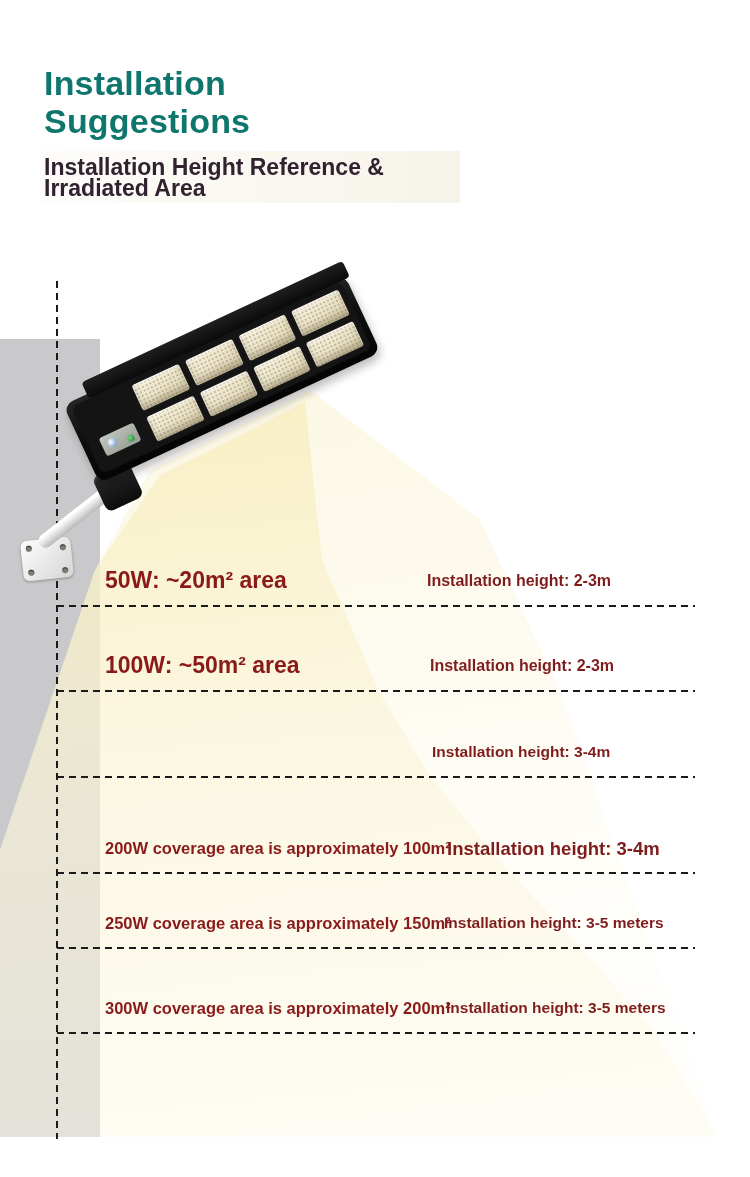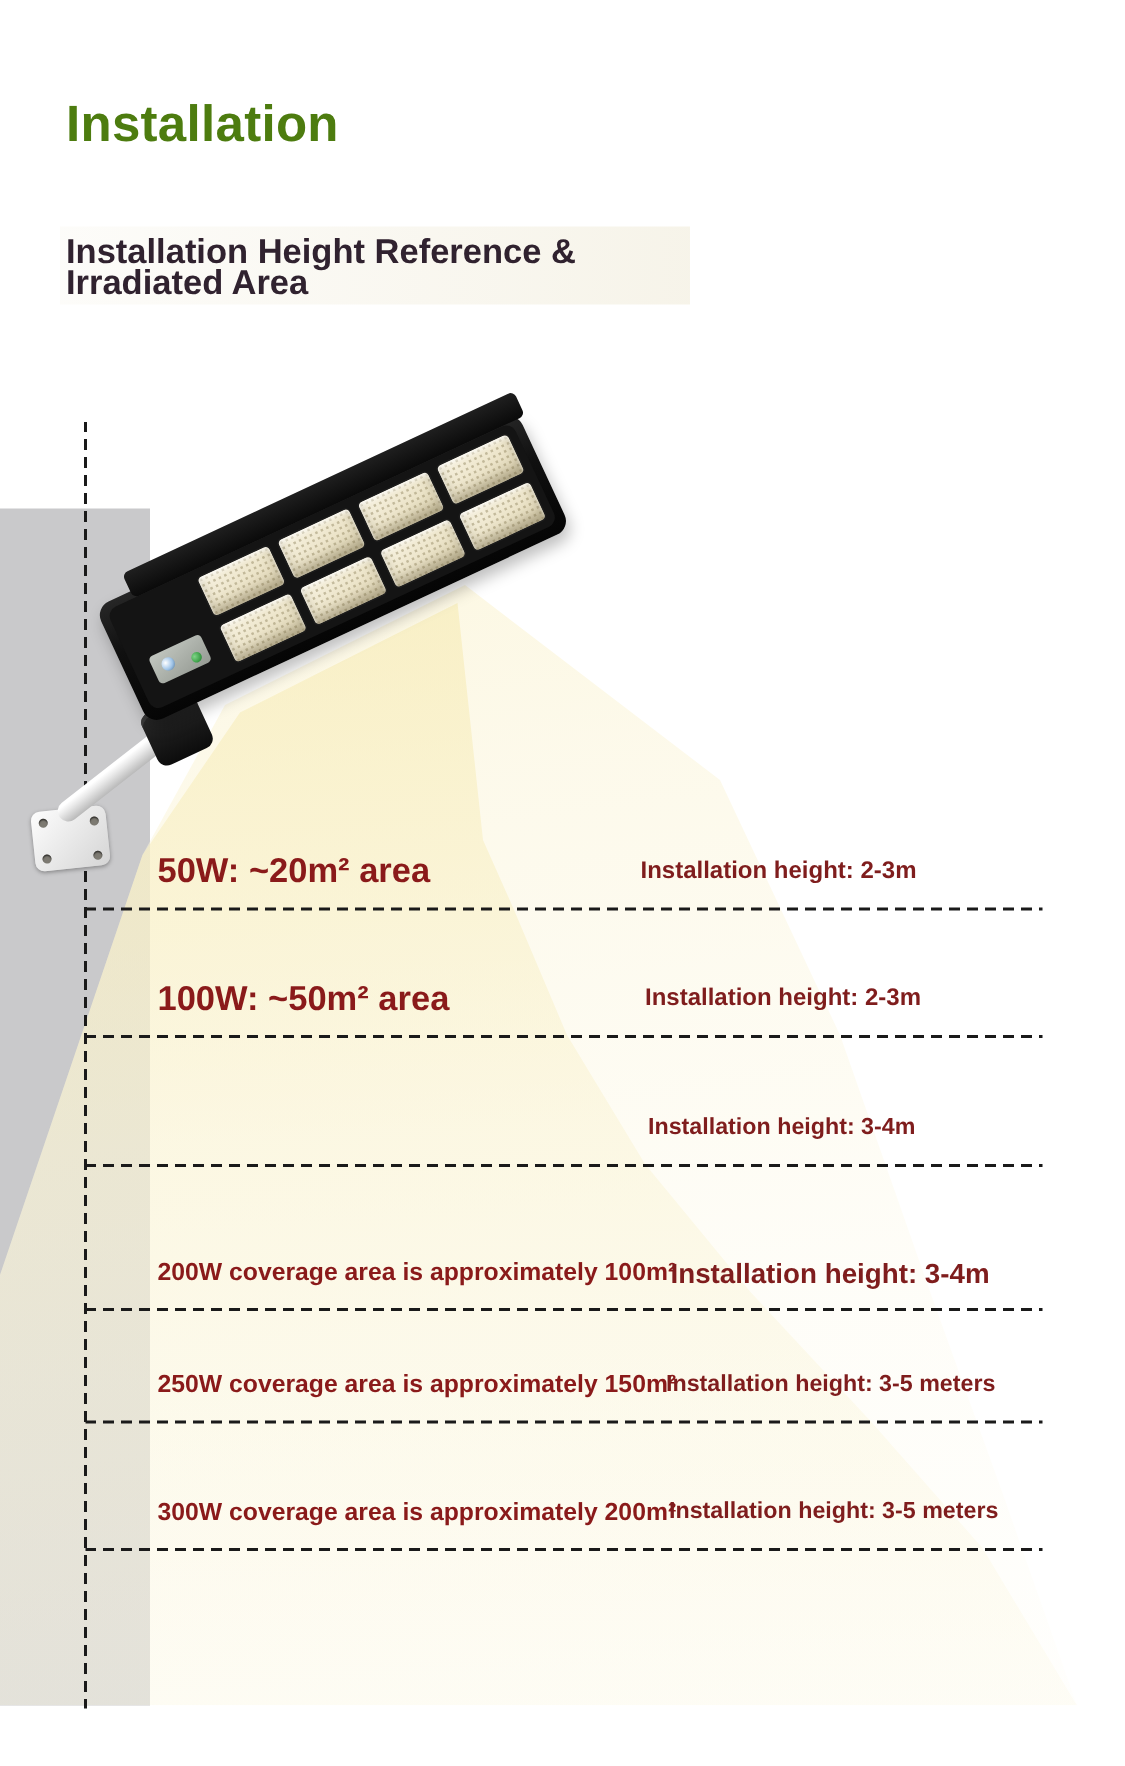--- a/index.html
+++ b/index.html
@@ -3,21 +3,21 @@
 <meta charset="utf-8">
 <style>
   html,body{margin:0;padding:0;background:#ffffff;}
   .canvas{
     position:relative;width:750px;height:1177px;overflow:hidden;
     background:#ffffff;font-family:"Liberation Sans","DejaVu Sans",sans-serif;
   }
   
   .title{
     position:absolute;left:44px;top:64px;z-index:6;
-    font-size:34px;line-height:38px;font-weight:800;color:#4d7c0f;letter-spacing:.2px;
+    font-size:34px;line-height:38px;font-weight:800;color:#0f766e;letter-spacing:.2px;
   }
   .subtitle-band{
     position:absolute;left:40px;top:151px;width:420px;height:52px;z-index:5;
     background:linear-gradient(90deg,rgba(246,243,232,.25),rgba(246,243,232,.95));
   }
   .subtitle{
     position:absolute;left:44px;top:157px;width:380px;z-index:6;
     font-size:23px;line-height:21px;font-weight:700;color:#30222f;
   }
   
@@ -104,20 +104,21 @@
   .r5 .height{left:387px;font-size:15.5px;bottom:17px;}
   .r6 .height{left:389px;font-size:15.5px;bottom:17px;}
 </style>
 </head>
 <body>
 
 <div class="canvas">
 
   <div class="title">
     <div>Installation</div>
+    <div>Suggestions</div>
   </div>
   <div class="subtitle-band"></div>
   <div class="subtitle">Installation Height Reference &amp; Irradiated Area</div>
 
   <div class="pole-bar"></div>
   <div class="beam beam-outer"></div>
   <div class="beam beam-inner"></div>
   <div class="v-dash"></div>
 
   <div class="bracket">

